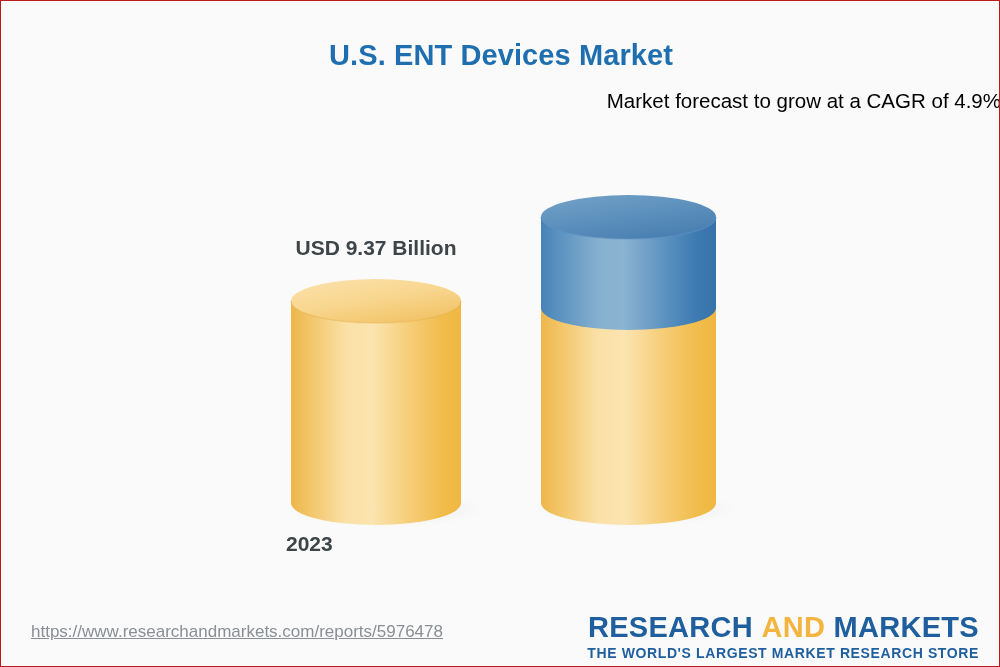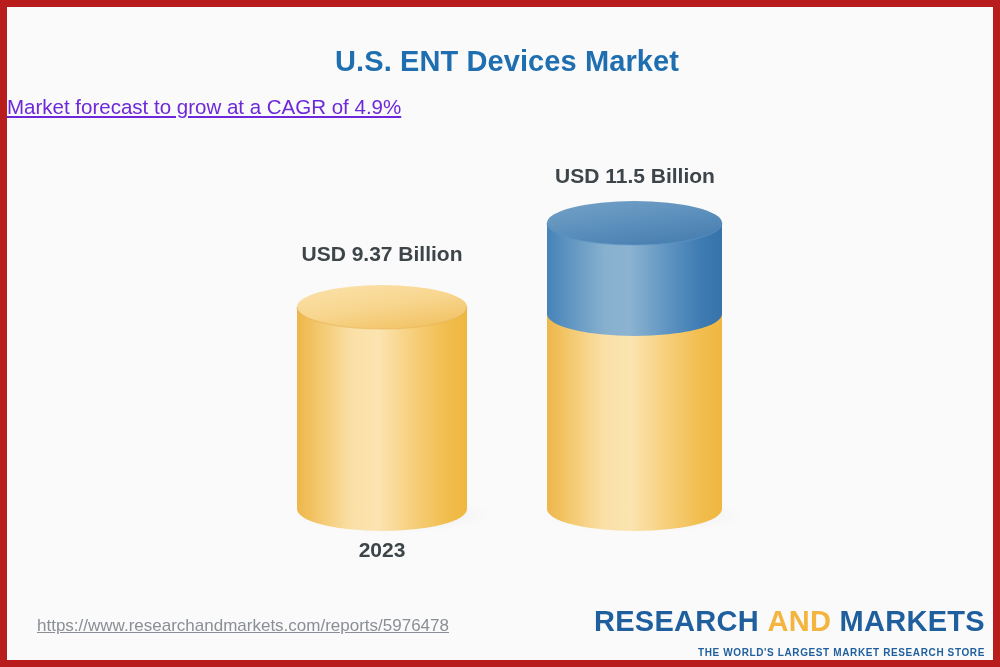--- a/index.html
+++ b/index.html
@@ -11,46 +11,45 @@
     height: 667px;
     font-family: "Liberation Sans", sans-serif;
     background: #ffffff;
   }
   #infographic {
     position: relative;
     width: 1000px;
     height: 667px;
     box-sizing: border-box;
     background: #fafafa;
-    border: 7px solid #b91c1c;
+    border: 1px solid #b91c1c;
     overflow: hidden;
   }
 
   
   #chart-title {
     position: absolute;
     left: 0;
     top: 38px;
     width: 1000px;
     text-align: center;
     font-size: 29px;
     font-weight: bold;
     color: #1f6fb0;
     letter-spacing: 0.1px;
   }
   #chart-subtitle {
     position: absolute;
     left: 0;
     top: 88px;
     width: 1000px;
-    text-align: left;
+    text-align: right;
     font-size: 20.5px;
     font-weight: normal;
-    color: #6d28d9;
-    text-decoration: underline;
+    color: #000000;
   }
 
   
   #plot-area {
     position: absolute;
     left: 0;
     top: 0;
     width: 1000px;
     height: 600px;
   }
@@ -69,21 +68,21 @@
     white-space: nowrap;
   }
   #value-label-2023 { left: 285px; top: 235px; width: 180px; }
   #value-label-2030 { left: 538px; top: 157px; width: 180px; }
 
   .category-label {
     position: absolute;
     font-size: 21px;
     font-weight: bold;
     color: #3d4549;
-    text-align: center;
+    text-align: left;
     white-space: nowrap;
   }
   #category-label-2023 { left: 285px; top: 531px; width: 180px; }
   #category-label-2030 { left: 538px; top: 531px; width: 180px; }
 
   
   #footer {
     position: absolute;
     left: 0;
     bottom: 0;
@@ -108,26 +107,26 @@
   #logo-wordmark {
     font-size: 29px;
     font-weight: bold;
     letter-spacing: 0.3px;
     line-height: 1.05;
     white-space: nowrap;
   }
   .logo-word-blue { color: #1f5f9e; }
   .logo-word-gold { color: #f3b53f; }
   #logo-tagline {
-    font-size: 10px;
+    font-size: 14px;
     font-weight: bold;
     color: #1f5f9e;
     letter-spacing: 0.62px;
     white-space: nowrap;
-    margin-top: 11px;
+    margin-top: 3px;
   }
 </style>
 </head>
 <body>
 
 <div id="infographic">
 
   <div id="chart-title">U.S. ENT Devices Market</div>
   <div id="chart-subtitle">Market forecast to grow at a CAGR of 4.9%</div>
 
@@ -184,21 +183,20 @@
         <path d="M540,307 L540,502 A87.5,22 0 0 0 715,502 L715,307 Z" fill="url(#goldBody)"></path>
 
         <path d="M540,216 L540,307 A87.5,22 0 0 0 715,307 L715,216 Z" fill="url(#blueBody)"></path>
 
         <ellipse cx="627.5" cy="216" rx="87.5" ry="22" fill="url(#blueTop)"></ellipse>
         <path d="M540,216 A87.5,22 0 0 0 715,216" fill="none" stroke="#5d93c1" stroke-opacity="0.6" stroke-width="1.2"></path>
       </g>
     </svg>
 
     <div class="value-label" id="value-label-2023">USD 9.37 Billion</div>
-    <div class="value-label" id="value-label-2030">USD 11.5 Billion</div>
 
     <div class="category-label" id="category-label-2023">2023</div>
   </div>
 
   <div id="footer">
     <div id="source-url">https://www.researchandmarkets.com/reports/5976478</div>
 
     <div id="brand-logo">
       <div id="logo-wordmark">
         <span class="logo-word-blue">RESEARCH</span><span>&nbsp;</span><span class="logo-word-gold">AND</span><span>&nbsp;</span><span class="logo-word-blue">MARKETS</span>

